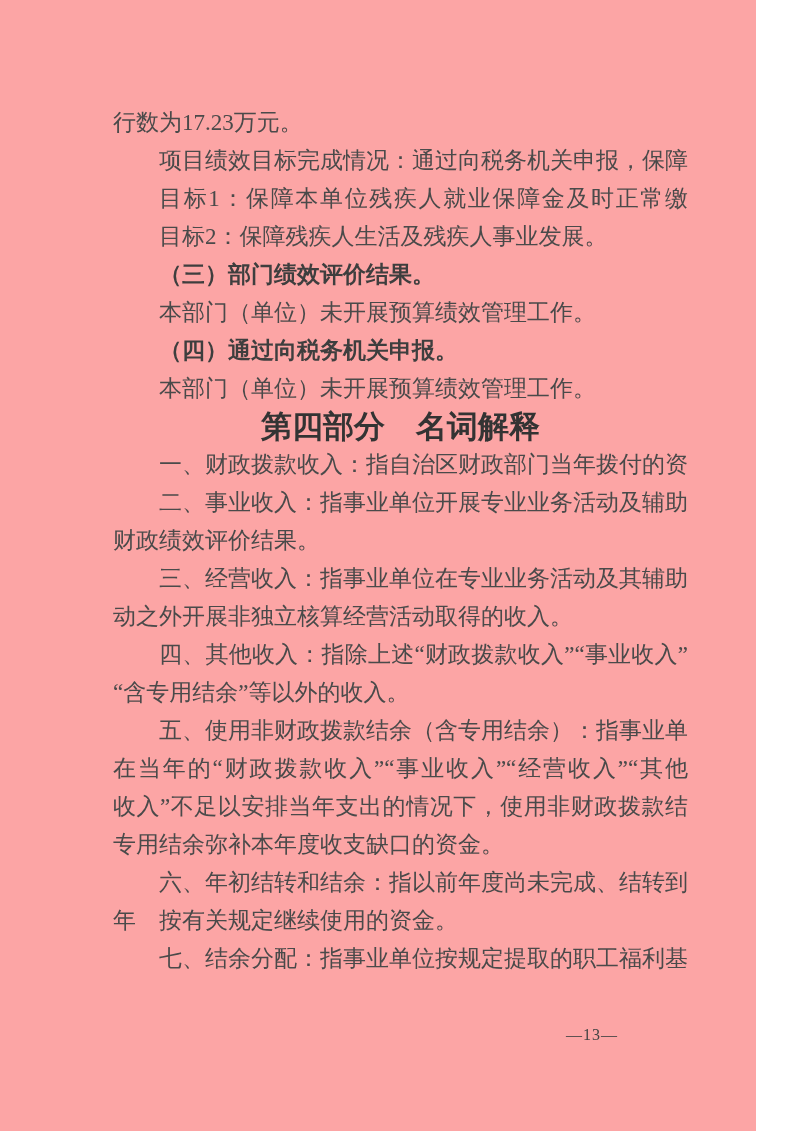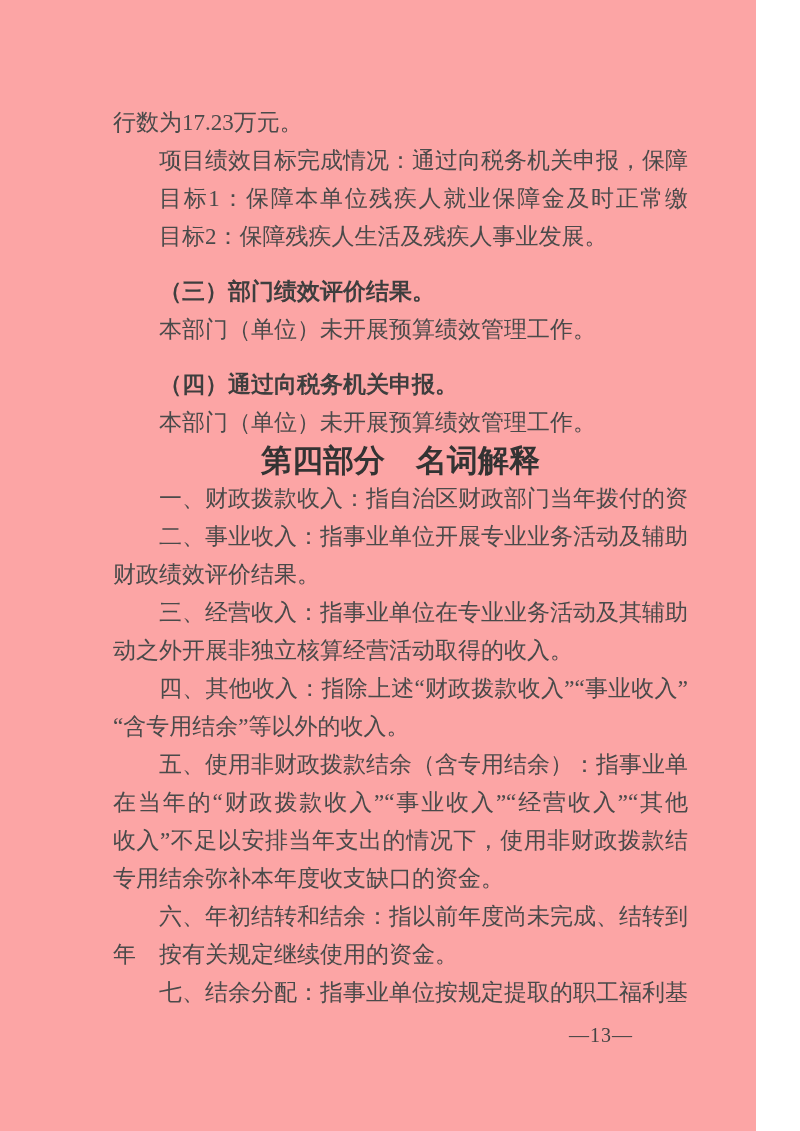--- a/index.html
+++ b/index.html
@@ -32,37 +32,36 @@
   .ind {
     text-indent: 46px;
   }
   .fill {
     text-align: justify;
     text-align-last: justify;
   }
   .bold {
     font-weight: bold;
     color: #3e3e3e;
-    margin-top: 17px;
   }
   .heading {
     margin: 0;
     font-family: "Liberation Sans", "DejaVu Sans", sans-serif;
     font-size: 31px;
     font-weight: bold;
     line-height: 38px;
     height: 38px;
     text-align: center;
     color: #333333;
   }
   .page-number {
     position: absolute;
     top: 1022px;
-    right: 123px;
-    font-size: 20px;
+    right: 138px;
+    font-size: 16px;
     line-height: 26px;
     color: #444444;
     letter-spacing: 1px;
   }
 </style>
 </head>
 <body>
 
 <div class="page">
   <div class="content">

